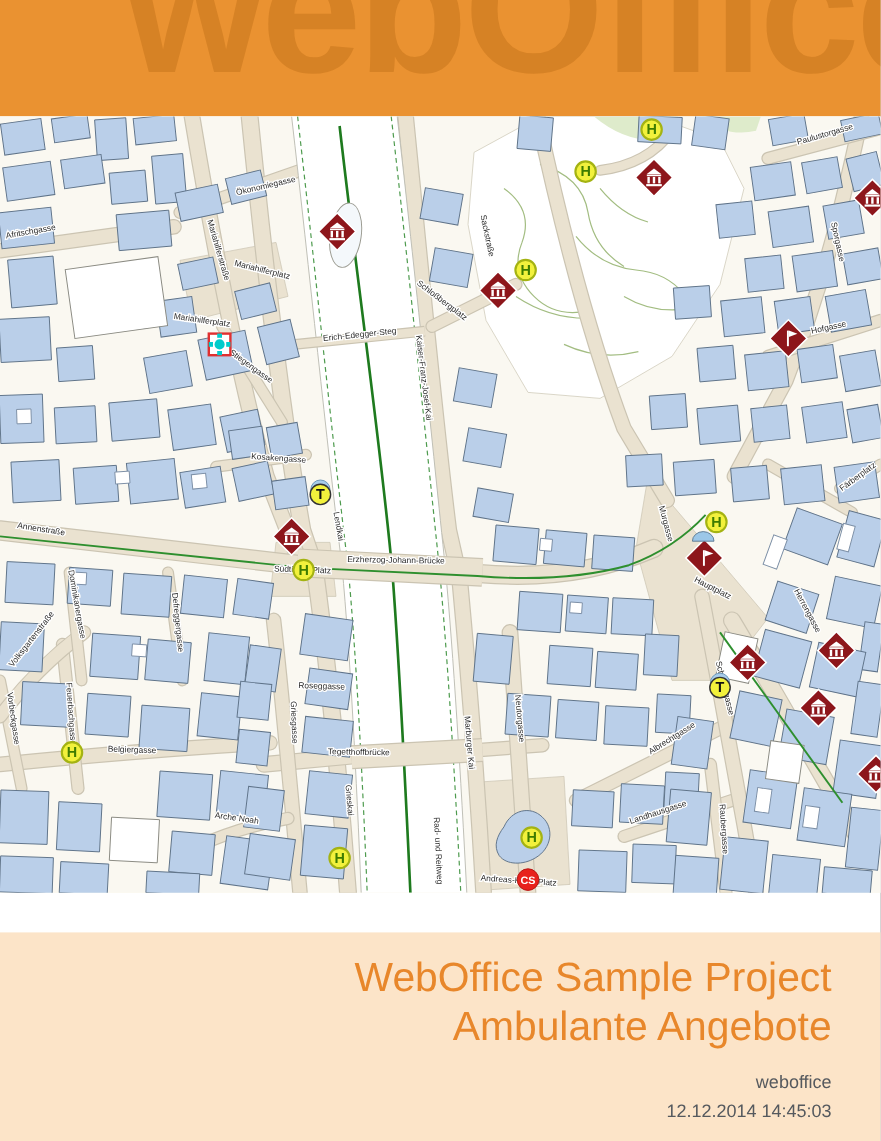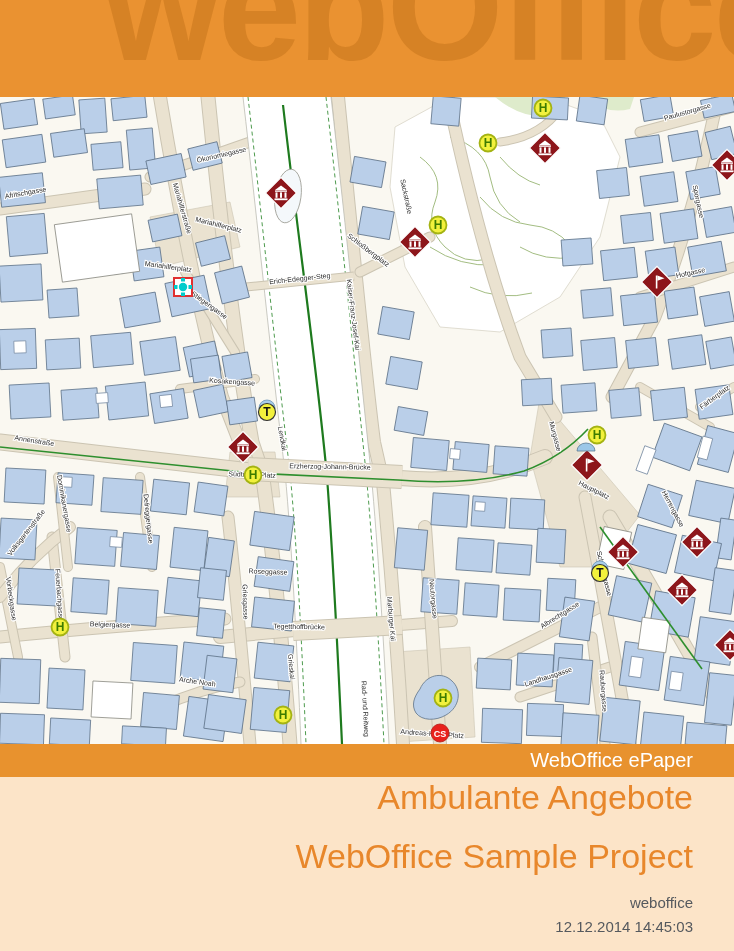--- a/index.html
+++ b/index.html
@@ -468,22 +468,19 @@
         <g transform="translate(183 190)">
           <rect x="-9" y="-9" width="18" height="18" fill="#FFFFFF" stroke="#E03030" stroke-width="2"></rect>
           <rect x="-2" y="-9" width="4" height="3.5" fill="#00CCCC"></rect>
           <rect x="-2" y="5.5" width="4" height="3.5" fill="#00CCCC"></rect>
           <rect x="-9" y="-2" width="3.5" height="4" fill="#00CCCC"></rect>
           <rect x="5.5" y="-2" width="3.5" height="4" fill="#00CCCC"></rect>
           <circle r="4.2" fill="#00CCCC"></circle>
         </g>
       </svg>
   </div>
-  <div class="banner" style="background: rgb(232, 146, 46);">
-    <span style="color: rgb(255, 255, 255);">WebOffice ePaper</span>
-  </div>
   <div class="ftr" style="background: rgb(252, 228, 200);">
+    <div class="t first" style="color: rgb(232, 135, 43);">WebOffice Sample Project</div>
     <div class="t" style="color: rgb(232, 135, 43);">Ambulante Angebote</div>
-    <div class="t first" style="color: rgb(232, 135, 43);">WebOffice Sample Project</div>
     <div class="m first" style="color: rgb(85, 89, 94);">weboffice</div>
     <div class="m" style="color: rgb(85, 89, 94);">12.12.2014 14:45:03</div>
   </div>
 </div>
 
 </body></html>

